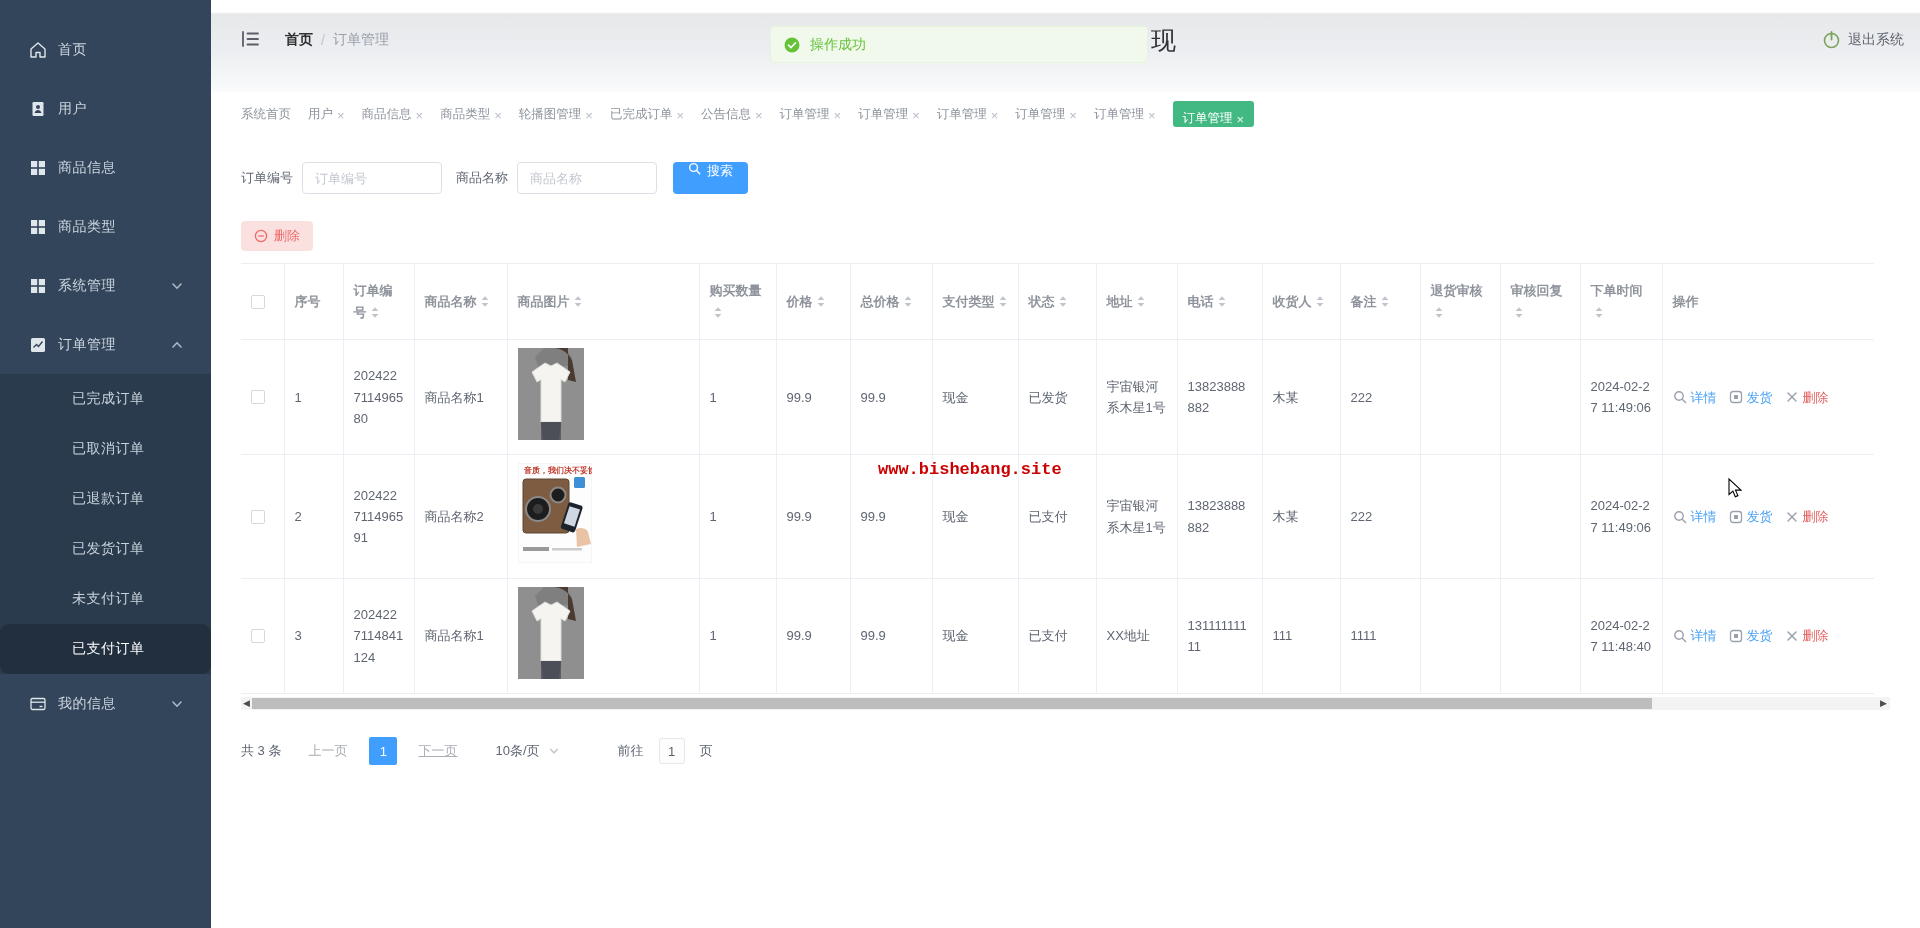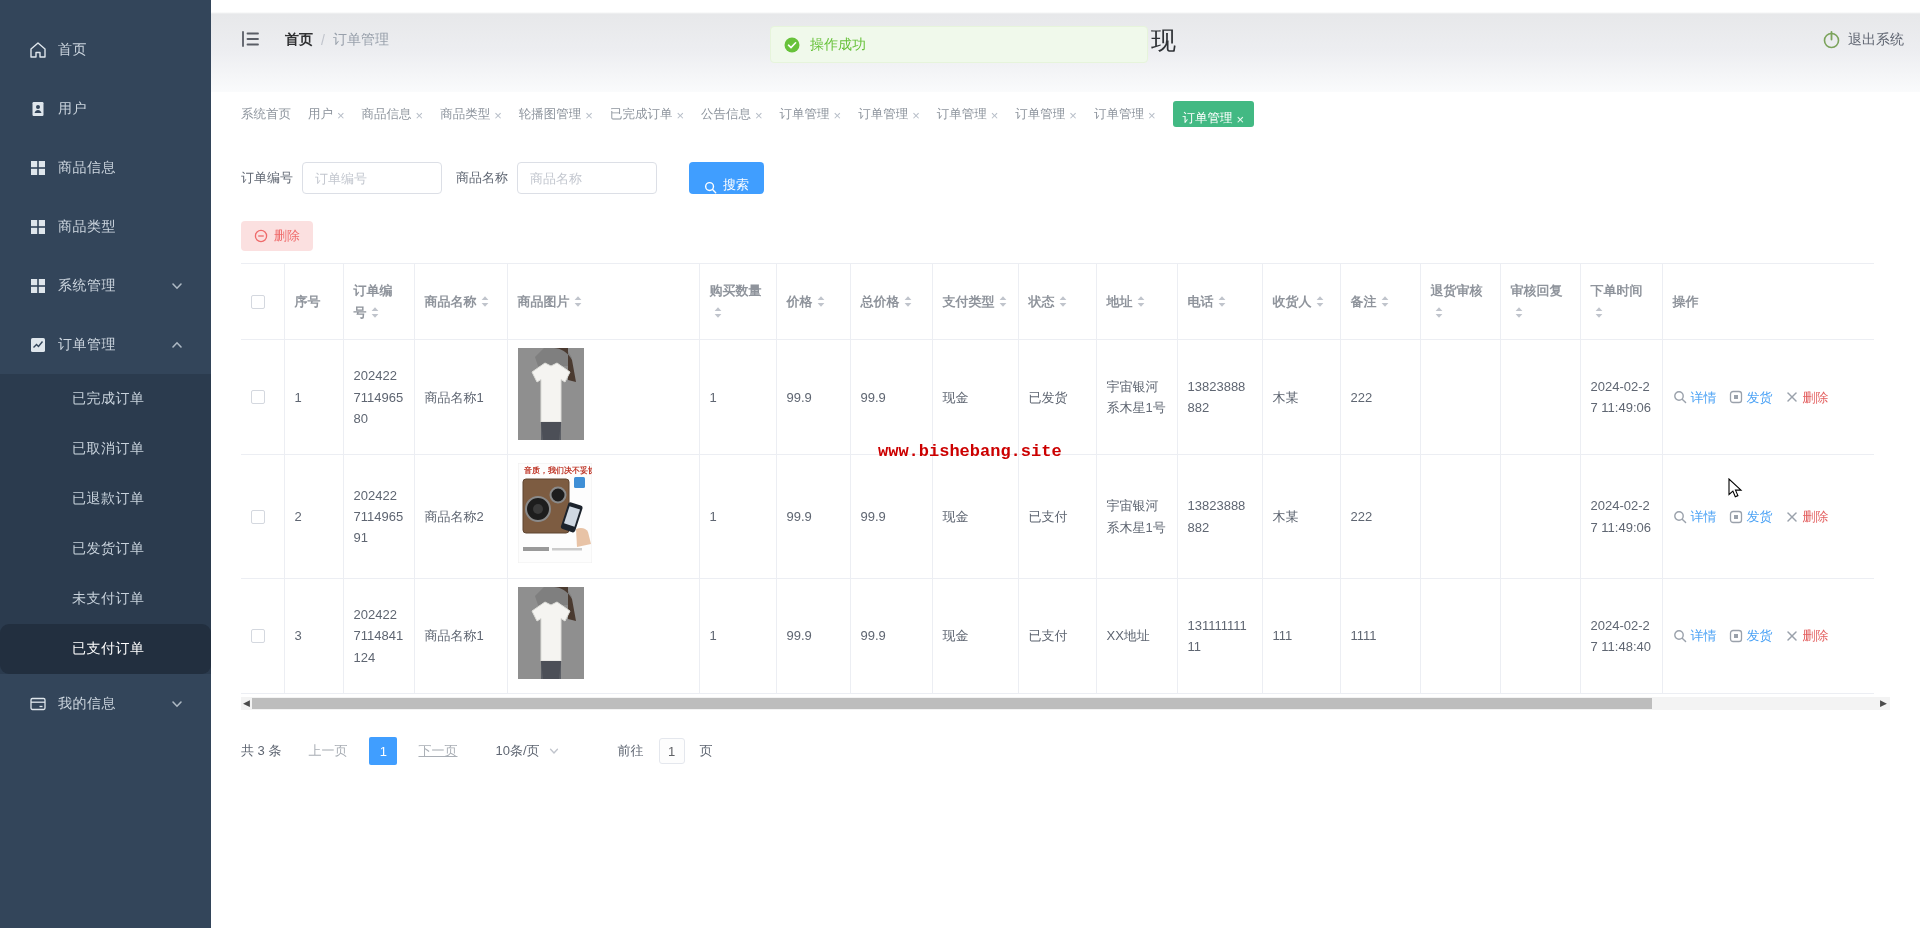--- a/index.html
+++ b/index.html
@@ -49,22 +49,22 @@
   .tab.active { background:#42b983; color:#fff; height:26px; padding:0 10px; border-radius:3px; }
   .tab.active .x { color:#eafaf2; }
 
   
   .searchbar { display:flex; align-items:center; margin:34px 0 0 30px; }
   .s-label { font-size:13px; color:#5f6672; margin-right:9px; }
   .s-input { width:140px; height:32px; border:1px solid #dcdfe6; border-radius:4px; padding:0 12px;
     font-size:13px; color:#606266; background:#fff; outline:none; }
   .s-input::placeholder { color:#c3c7cf; }
   .gap2 { margin-left:14px; }
-  .search-btn { margin-left:32px; height:32px; padding:0 15px; background:#409eff; color:#fff;
-    border:none; border-radius:4px; font-size:13px; display:inline-flex; align-items:flex-end; gap:6px; cursor:pointer; }
+  .search-btn { margin-left:16px; height:32px; padding:0 15px; background:#409eff; color:#fff;
+    border:none; border-radius:4px; font-size:13px; display:inline-flex; align-items:flex-start; gap:6px; cursor:pointer; }
   .search-btn .ic { width:13px; height:13px; }
 
   
   .delete-btn { margin:27px 0 0 30px; height:30px; padding:0 13px; background:#fbe0e0; color:#ef6a6a;
     border:none; border-radius:4px; font-size:13px; display:inline-flex; align-items:center; gap:6px; cursor:pointer; }
   .delete-btn .ic { width:14px; height:14px; }
 
   
   .tablewrap { margin:12px 0 0 30px; }
   table { border-collapse:collapse; table-layout:fixed; width:1633px; background:#fff; }
@@ -96,21 +96,21 @@
   .pg-page { width:28px; height:28px; background:#409eff; color:#fff; border-radius:2px;
     display:flex; align-items:center; justify-content:center; margin-right:21px; cursor:pointer; }
   .pg-next { color:#a9aeb5; margin-right:38px; cursor:pointer;text-decoration:underline; }
   .pg-size { display:flex; align-items:center; gap:8px; margin-right:58px; cursor:pointer; }
   .pg-size .ic { width:12px; height:12px; color:#c0c4cc; }
   .pg-goto { margin-right:15px;text-align:center; }
   .pg-input { width:26px; height:26px; border:1px solid #e4e7ed; border-radius:3px; background:#fdfdfd;
     display:flex; align-items:center; justify-content:center; margin-right:15px; color:#606266; }
 
   
-  .watermark { position:absolute; left:878px; top:442px; z-index:6; font-weight:bold;
+  .watermark { position:absolute; left:878px; top:460px; z-index:6; font-weight:bold;
     font-family:"Liberation Mono","DejaVu Sans Mono",monospace; font-size:17px; }
   .cursor { position:absolute; left:1728px; top:478px; z-index:9; width:17px; height:22px; }
 </style>
 </head>
 <body>
 
 <div class="app">
   <div class="bottom-bar"></div>
 
   <aside class="sidebar">

